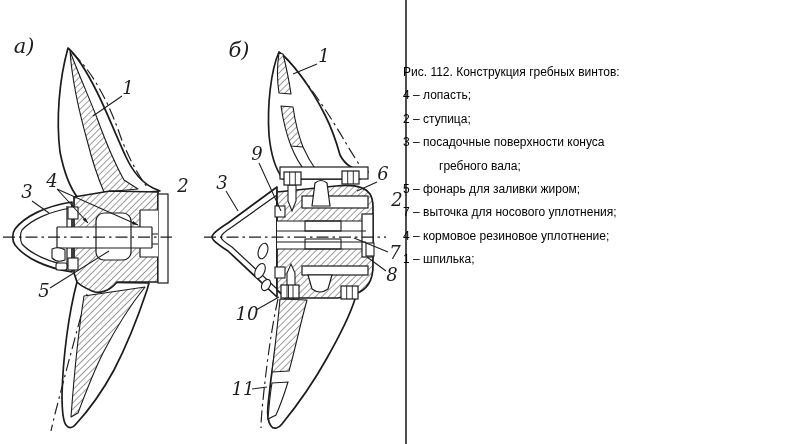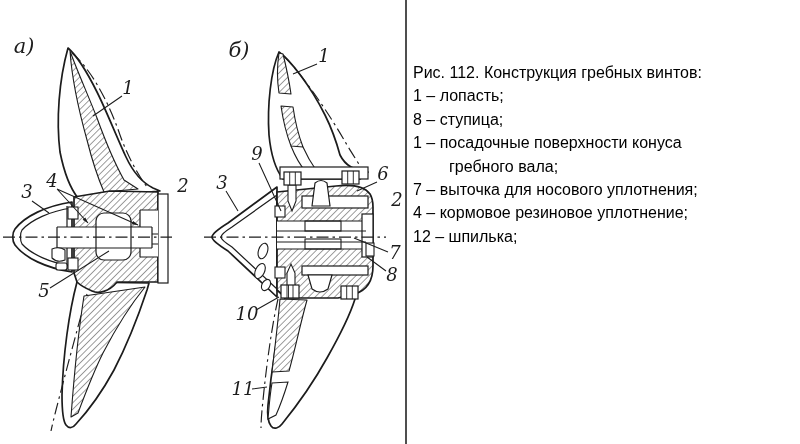--- a/index.html
+++ b/index.html
@@ -1,20 +1,20 @@
 <!DOCTYPE html>
 <html><head>
 <meta charset="utf-8">
 <style>
   html,body{margin:0;padding:0;background:#ffffff}
   body{width:800px;height:444px;position:relative;font-family:"Liberation Sans",sans-serif;color:#000}
   .stage{position:absolute;inset:0;background:#fff}
   svg.fig{position:absolute;left:0;top:0}
   .divider{position:absolute;left:405px;top:0;width:2px;height:444px;background:#4f4f4f}
-  .legend{position:absolute;left:413px;top:61px;width:384px;font-size:16px;line-height:23.4px}
+  .legend{position:absolute;left:403px;top:61px;width:384px;font-size:12px;line-height:23.4px}
   .lt,.li{white-space:pre-wrap}
   .li.w36{padding-left:36px;text-indent:-36px}
   .li.w20{padding-left:20px;text-indent:-20px}
 
   
   .o{fill:#fff;stroke:#1c1c1c;stroke-width:1.7;stroke-linejoin:round}
   .s{fill:none;stroke:#1c1c1c;stroke-width:1.2}
   .s9{fill:none;stroke:#1c1c1c;stroke-width:0.9}
   .h{fill:url(#ht);stroke:#1c1c1c;stroke-width:1.1;stroke-linejoin:round}
   .hb{fill:url(#ht);stroke:#1c1c1c;stroke-width:1.7;stroke-linejoin:round}
@@ -145,22 +145,23 @@
       <text class="cl" x="392" y="281">8</text>
       <text class="cl" x="247" y="320">10</text>
       <text class="cl" x="243" y="395">11</text>
     </g>
   </svg>
 
   <div class="divider"></div>
 
   <div class="legend">
     <div class="lt">Рис. 112. Конструкция гребных винтов:</div>
-    <div class="li">1 – лопасть;</div>
-    <div class="li">8 – ступица;</div>
-    <div class="li w36">1 – посадочные поверхности конуса
+    <div class="li">4 – лопасть;</div>
+    <div class="li">2 – ступица;</div>
+    <div class="li w36">3 – посадочные поверхности конуса
 гребного вала;</div>
+    <div class="li">5 – фонарь для заливки жиром;</div>
     <div class="li">7 – выточка для носового уплотнения;</div>
     <div class="li">4 – кормовое резиновое уплотнение;</div>
-    <div class="li">12 – шпилька;</div>
+    <div class="li">1 – шпилька;</div>
   </div>
 
 </div>
 
 </body></html>

